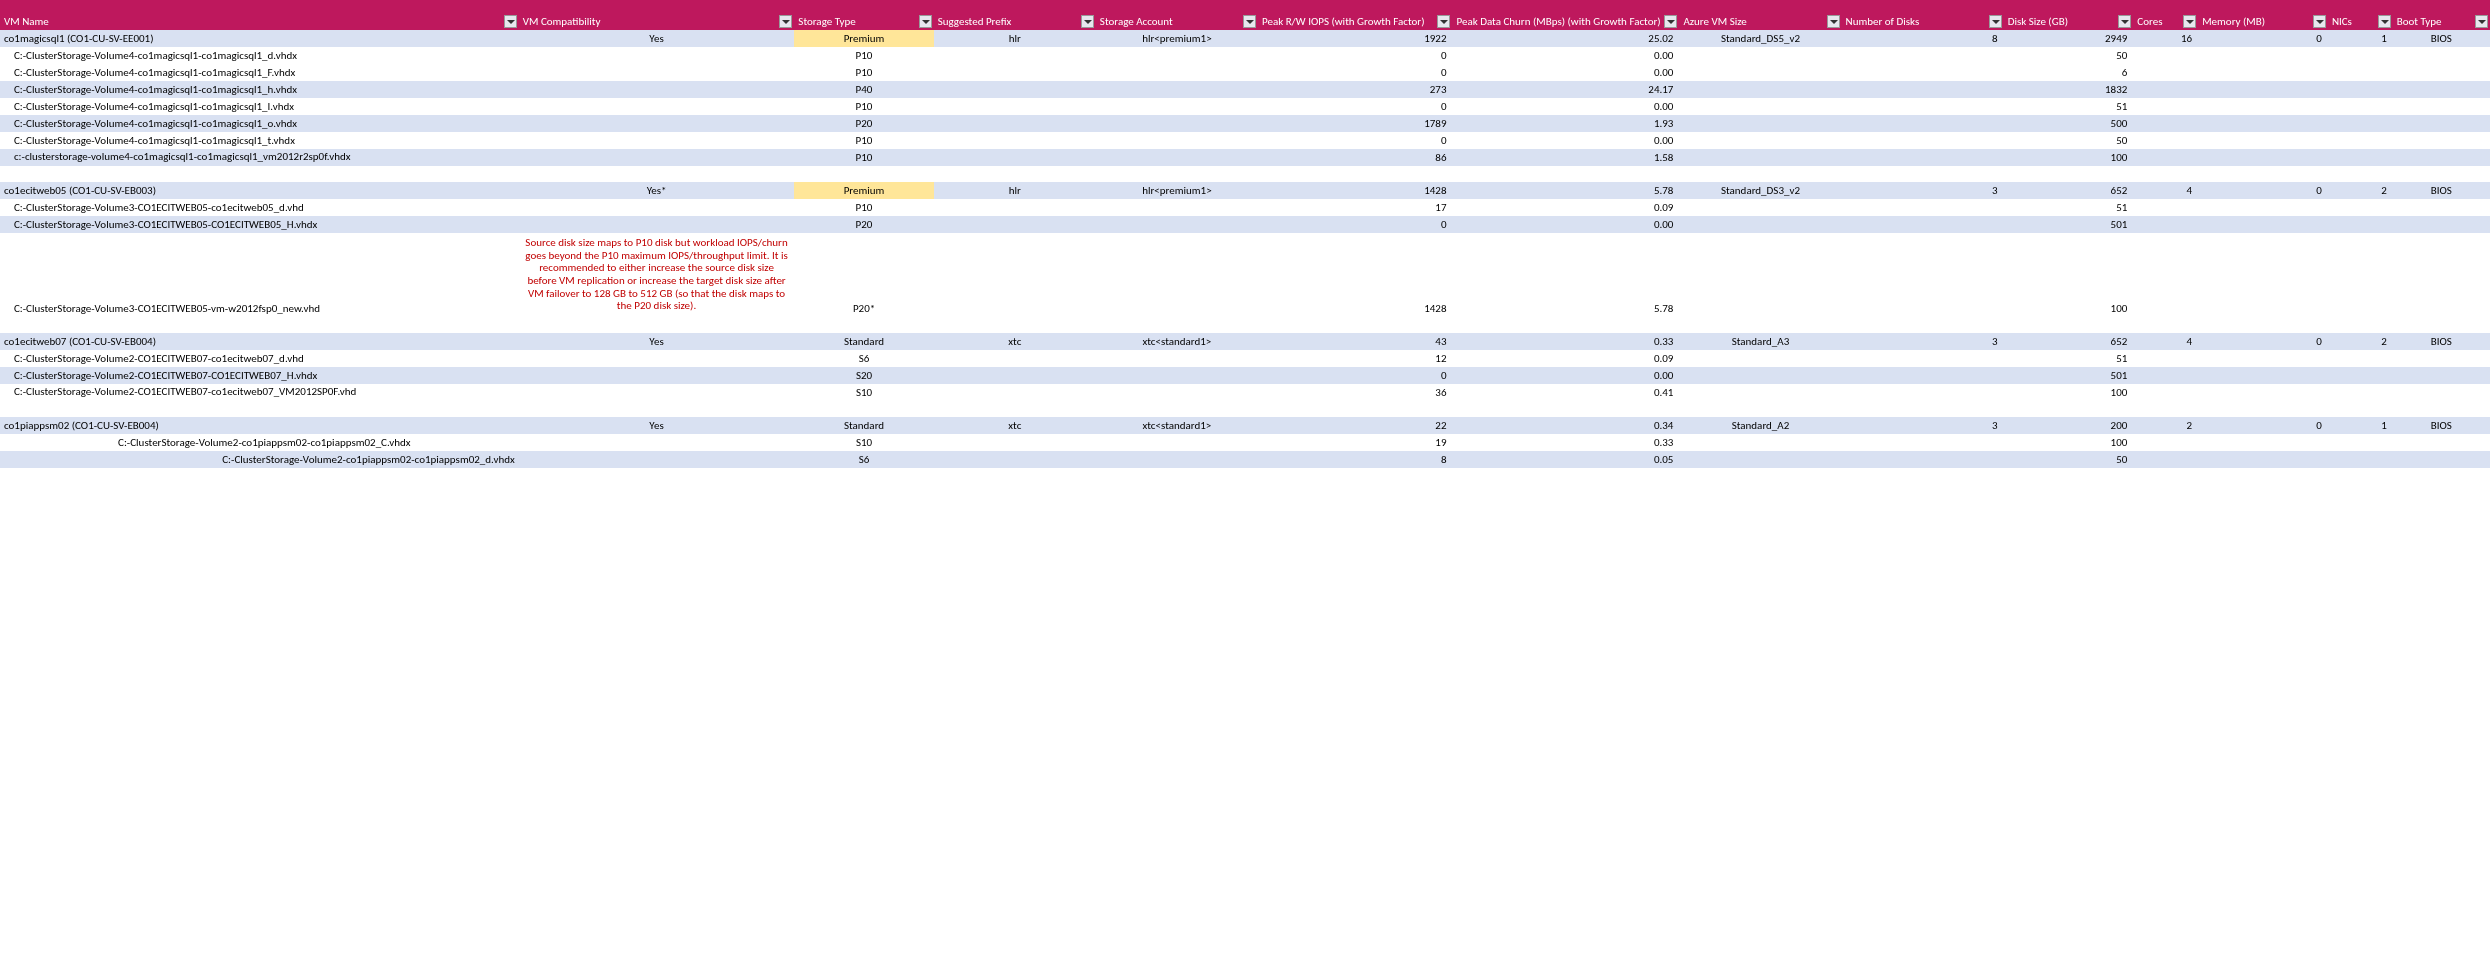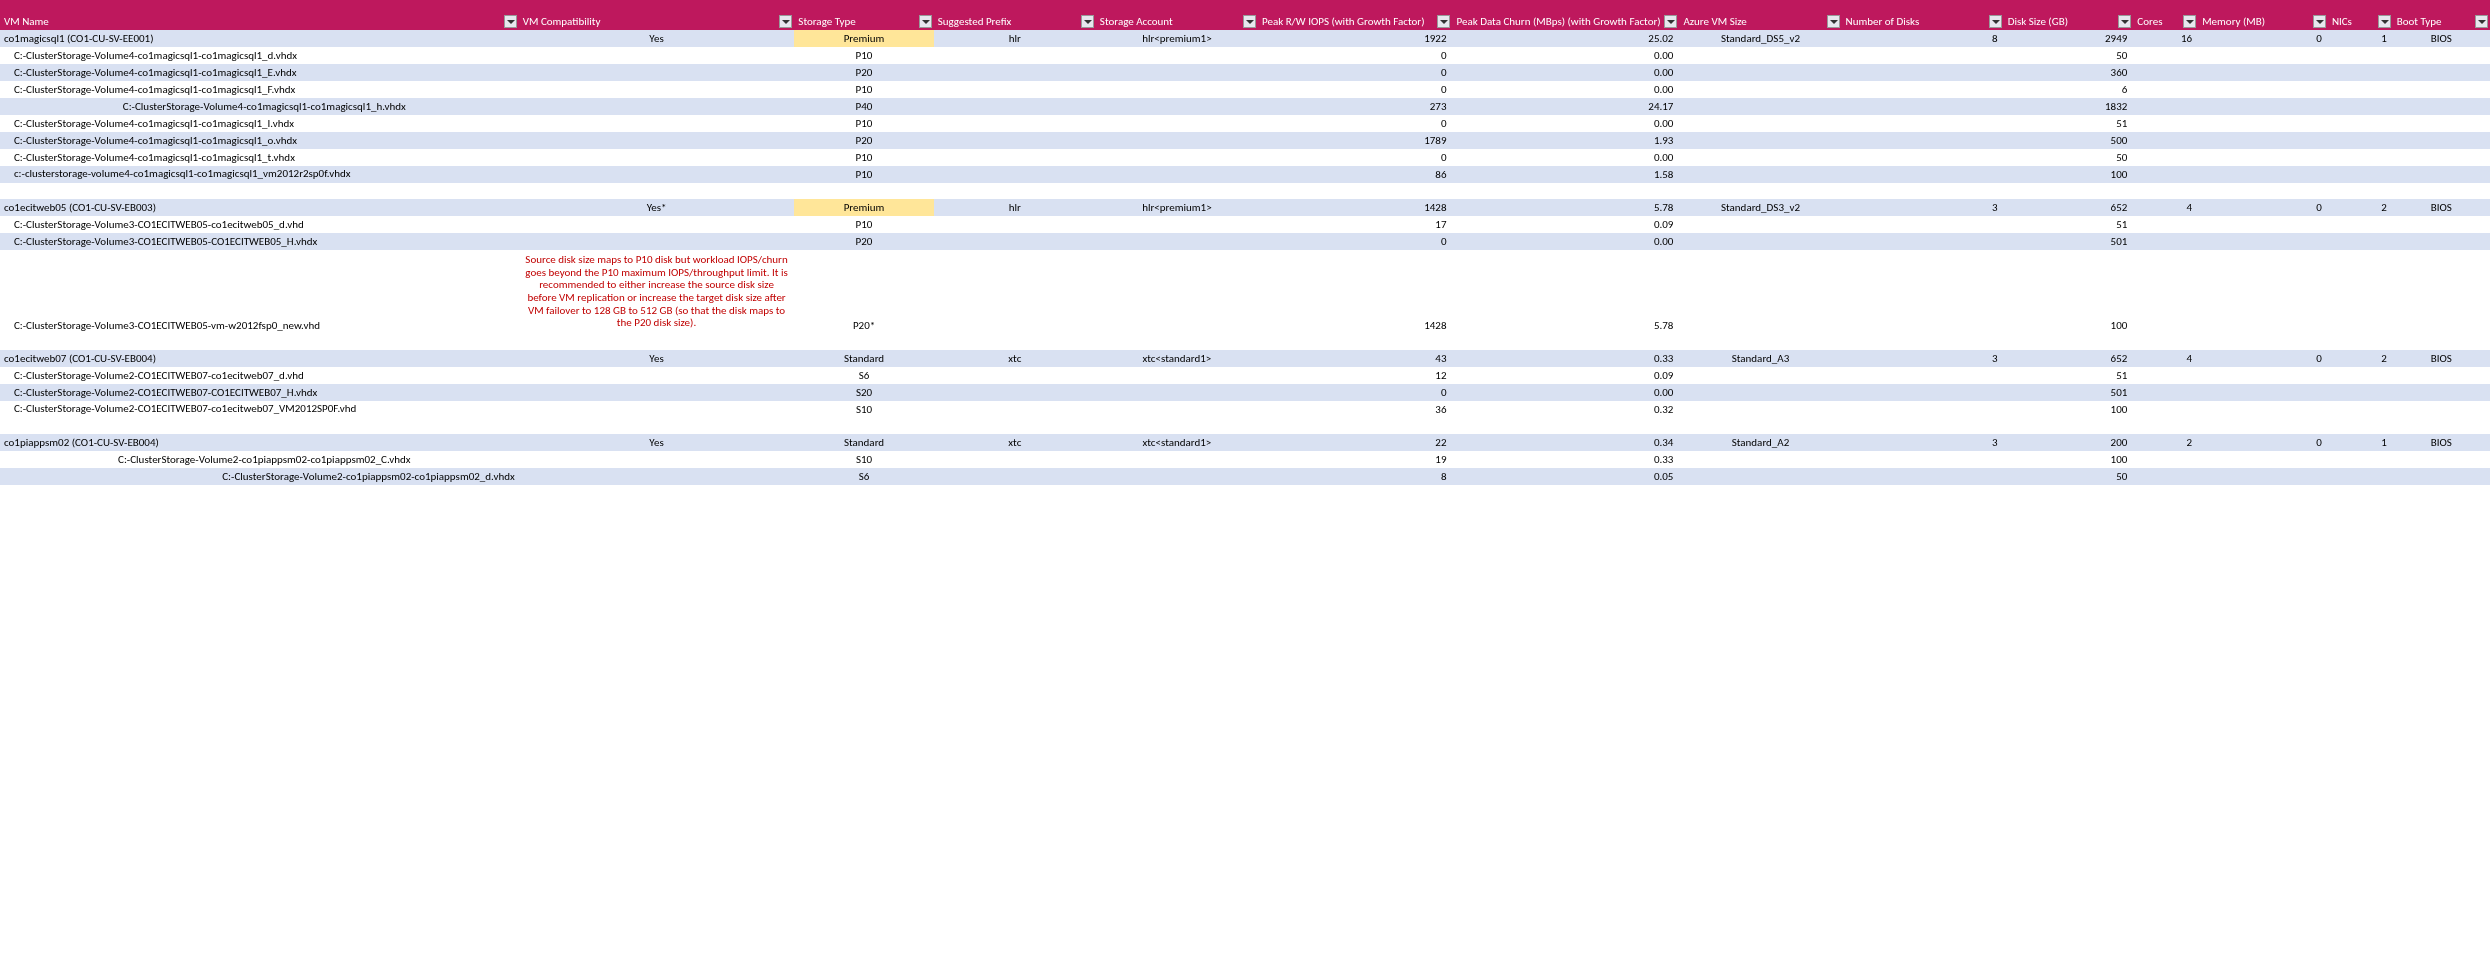--- a/index.html
+++ b/index.html
@@ -96,54 +96,38 @@
         <td class="num">0</td>
         <td class="num">0.00</td>
         <td class="ctr"></td>
         <td class="num"></td>
         <td class="num">50</td>
         <td class="num"></td>
         <td class="num"></td>
         <td class="num"></td>
         <td class="ctr"></td>
       </tr>
-      <tr class="band-a">
-        <td style="text-align: left;">&nbsp;&nbsp;&nbsp;&nbsp;C:-ClusterStorage-Volume4-co1magicsql1-co1magicsql1_E.vhdx</td>
-        <td class="ctr"></td>
-        <td class="ctr">P20</td>
-        <td class="ctr"></td>
-        <td class="ctr"></td>
-        <td class="num">0</td>
-        <td class="num">0.00</td>
-        <td class="ctr"></td>
-        <td class="num"></td>
-        <td class="num">360</td>
-        <td class="num"></td>
-        <td class="num"></td>
-        <td class="num"></td>
-        <td class="ctr"></td>
-      </tr>
       <tr class="band-b">
         <td style="text-align: left;">&nbsp;&nbsp;&nbsp;&nbsp;C:-ClusterStorage-Volume4-co1magicsql1-co1magicsql1_F.vhdx</td>
         <td class="ctr"></td>
         <td class="ctr">P10</td>
         <td class="ctr"></td>
         <td class="ctr"></td>
         <td class="num">0</td>
         <td class="num">0.00</td>
         <td class="ctr"></td>
         <td class="num"></td>
         <td class="num">6</td>
         <td class="num"></td>
         <td class="num"></td>
         <td class="num"></td>
         <td class="ctr"></td>
       </tr>
       <tr class="band-a">
-        <td style="text-align: center; margin-left: 39px;">&nbsp;&nbsp;&nbsp;&nbsp;C:-ClusterStorage-Volume4-co1magicsql1-co1magicsql1_h.vhdx</td>
+        <td style="text-align: left; margin-left: 39px;">&nbsp;&nbsp;&nbsp;&nbsp;C:-ClusterStorage-Volume4-co1magicsql1-co1magicsql1_h.vhdx</td>
         <td class="ctr"></td>
         <td class="ctr">P40</td>
         <td class="ctr"></td>
         <td class="ctr"></td>
         <td class="num">273</td>
         <td class="num">24.17</td>
         <td class="ctr"></td>
         <td class="num"></td>
         <td class="num">1832</td>
         <td class="num"></td>
@@ -359,21 +343,21 @@
         <td class="num"></td>
         <td class="ctr"></td>
       </tr>
       <tr class="band-b">
         <td style="white-space: normal; line-height: 1.15; text-align: left;">&nbsp;&nbsp;&nbsp;&nbsp;C:-ClusterStorage-Volume2-CO1ECITWEB07-co1ecitweb07_VM2012SP0F.vhd</td>
         <td class="ctr"></td>
         <td class="ctr">S10</td>
         <td class="ctr"></td>
         <td class="ctr"></td>
         <td class="num">36</td>
-        <td class="num">0.32</td>
+        <td class="num">0.41</td>
         <td class="ctr"></td>
         <td class="num"></td>
         <td class="num">100</td>
         <td class="num"></td>
         <td class="num"></td>
         <td class="num"></td>
         <td class="ctr"></td>
       </tr>
       <tr class="blank">
         <td></td>

